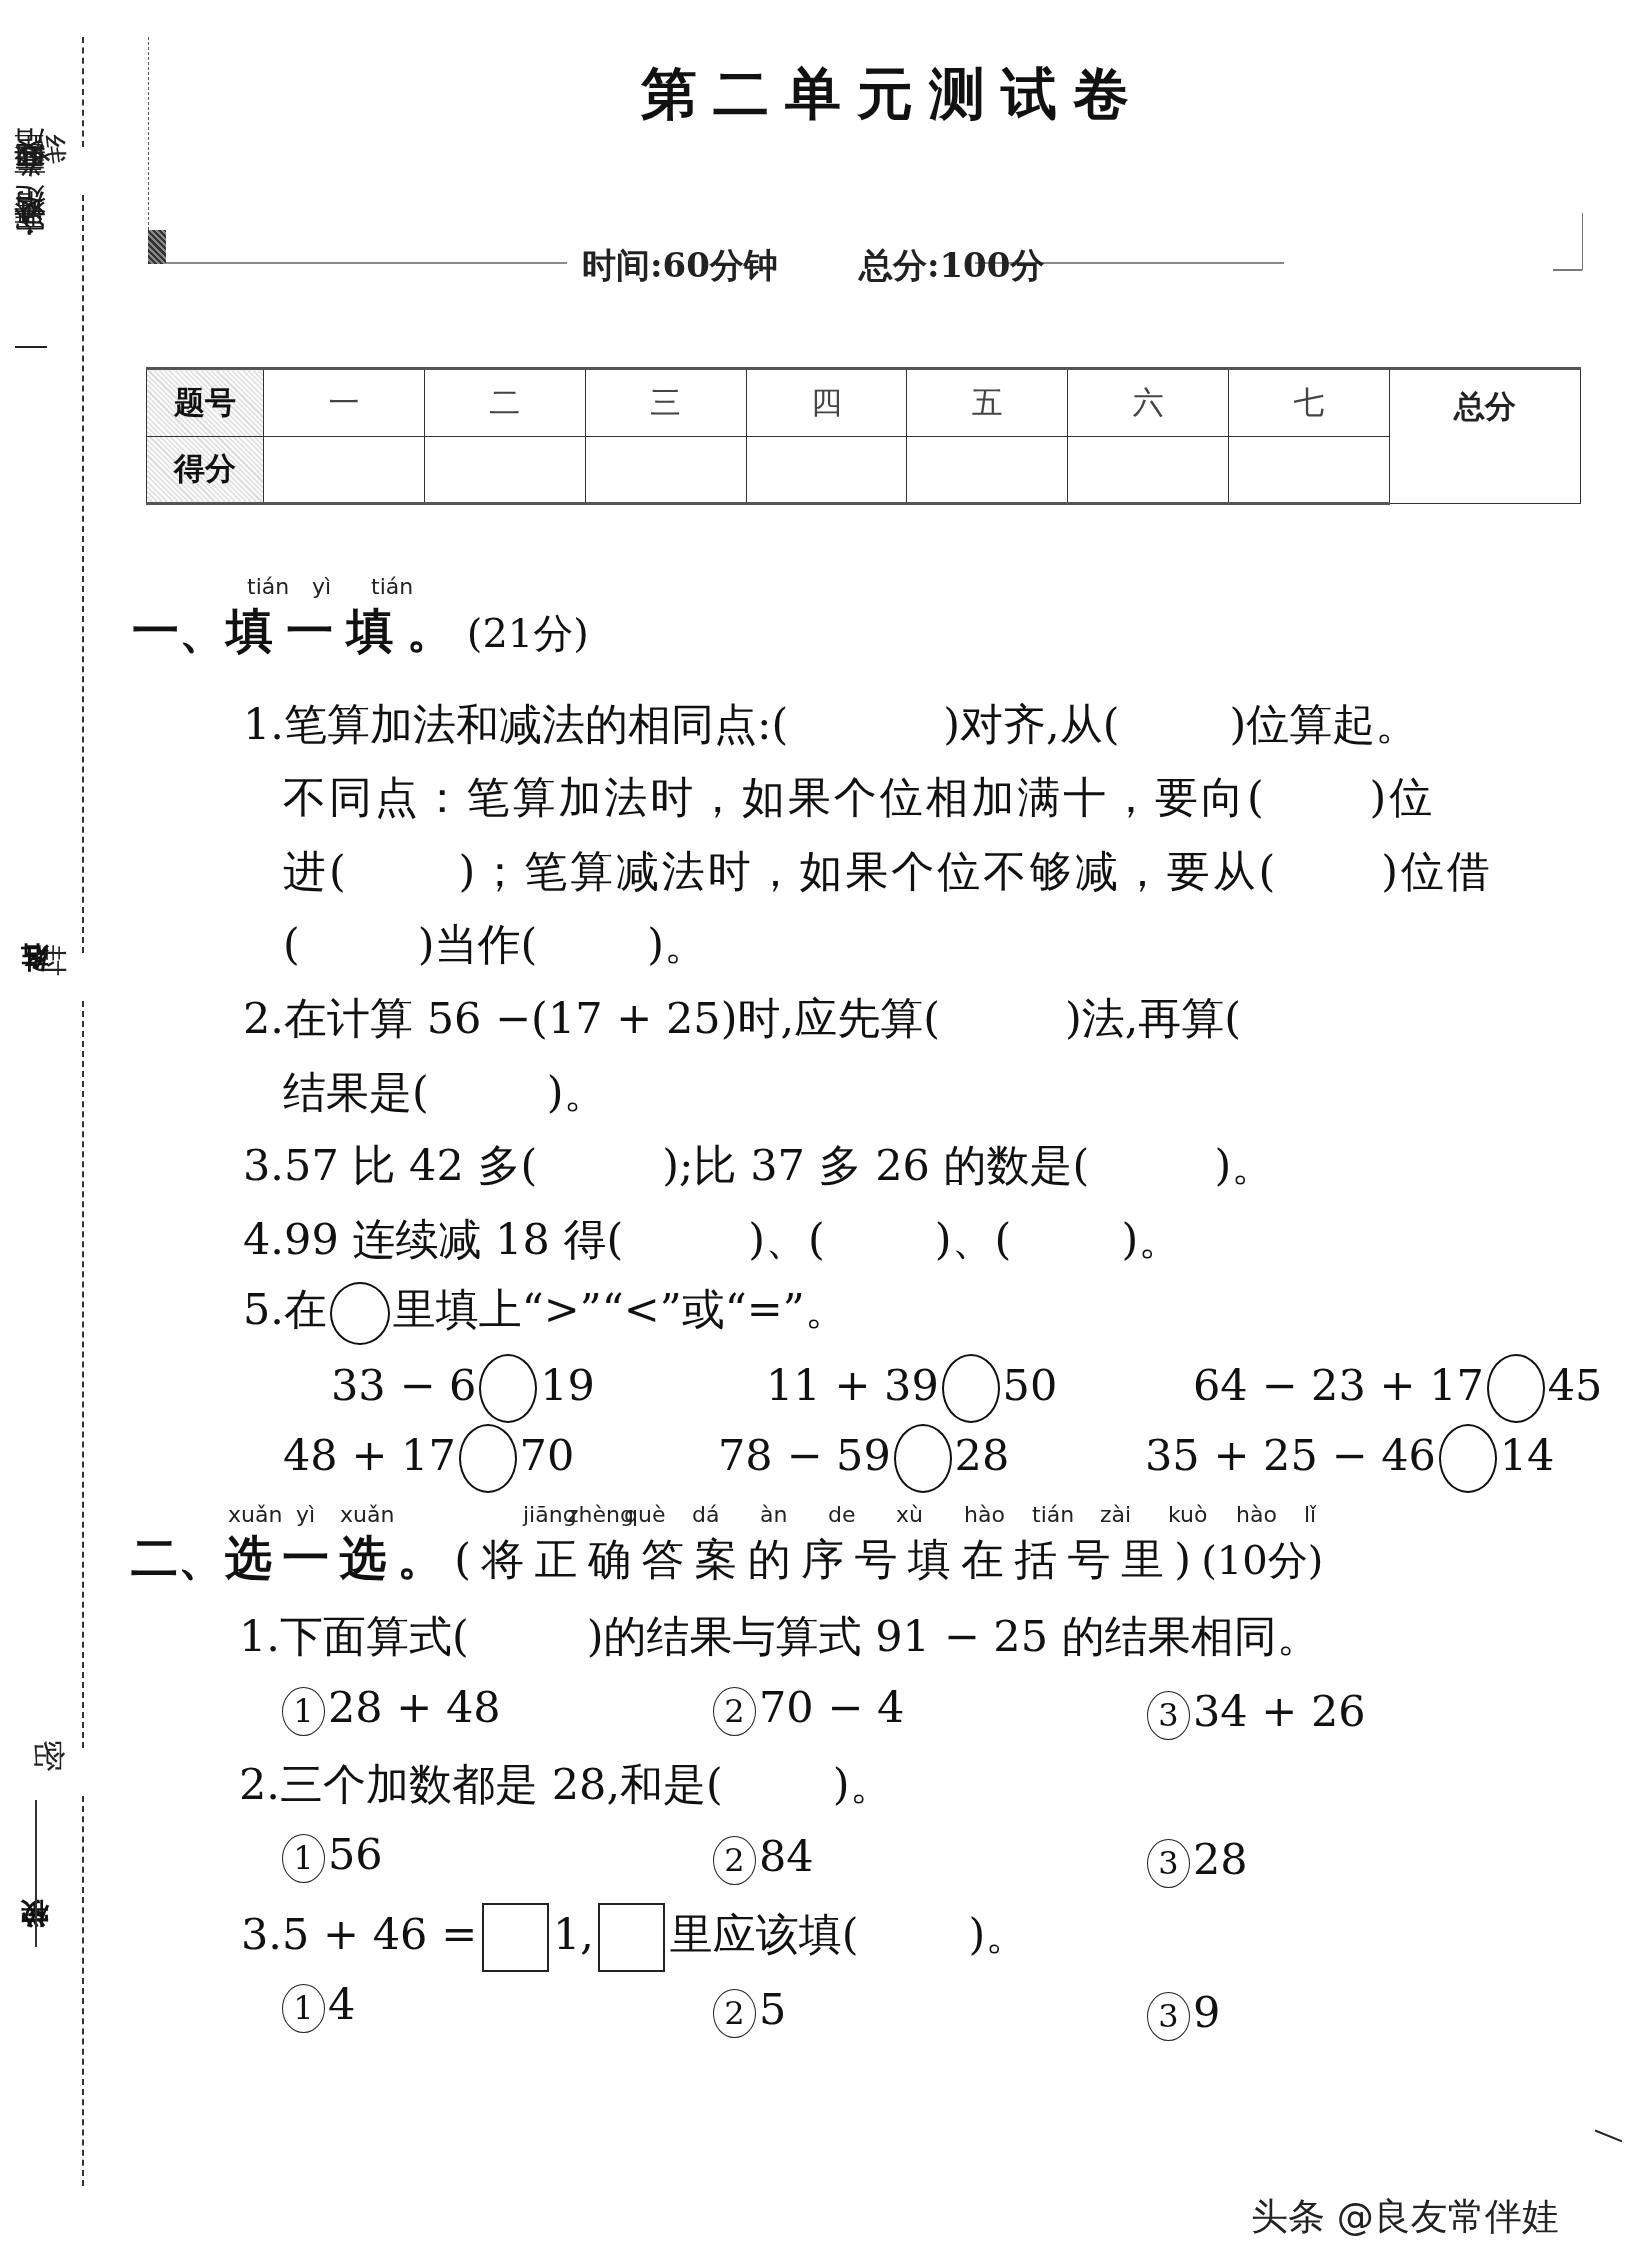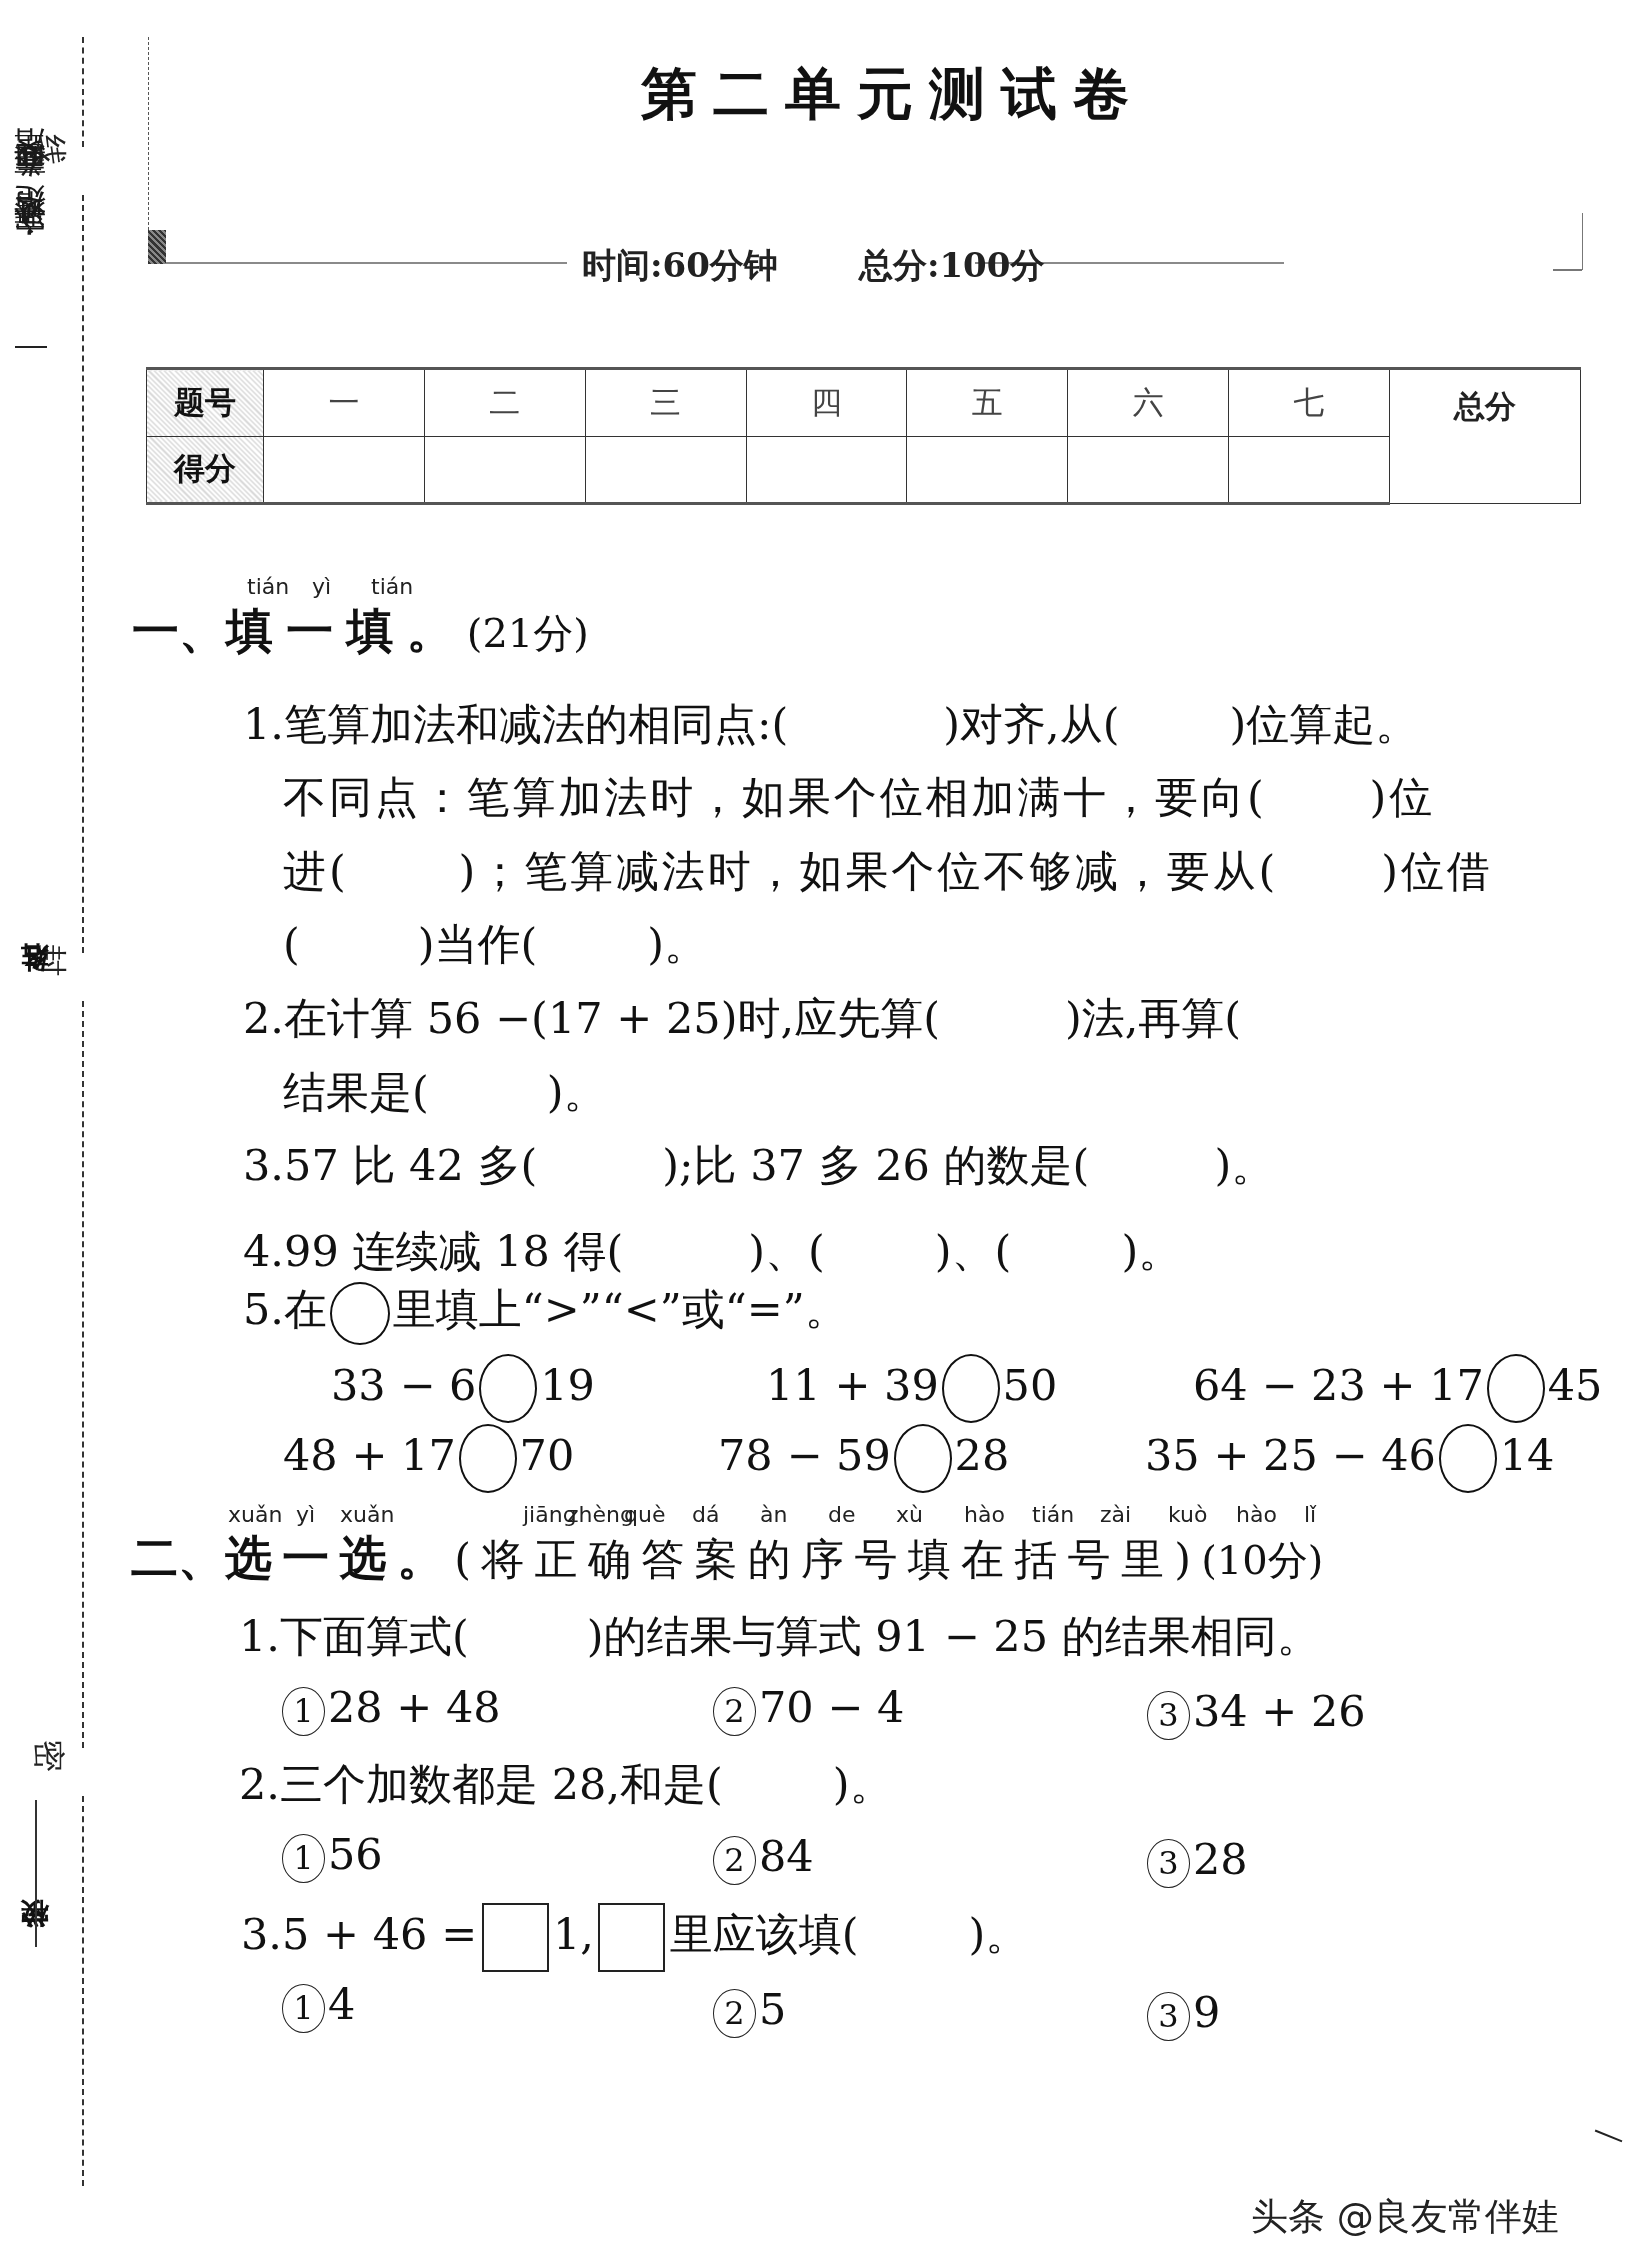--- a/index.html
+++ b/index.html
@@ -189,21 +189,21 @@
   
 </div>
 <div class="q" style="left:283px;top:1064px;">
   <span>结果是(</span><span class="blank" style="width:118px"></span><span>)。</span>
 </div>
 
 <div class="q" style="left:243px;top:1137px;">
   <span>3.57 比 42 多(</span><span class="blank" style="width:125px"></span><span>);比 37 多 26 的数是(</span><span class="blank" style="width:125px"></span><span>)。</span>
 </div>
 
-<div class="q" style="left:243px;top:1211px;margin-top:12px;">
+<div class="q" style="left:243px;top:1211px;">
   <span>4.99 连续减 18 得(</span><span class="blank" style="width:125px"></span><span>)、(</span><span class="blank" style="width:110px"></span><span>)、(</span><span class="blank" style="width:110px"></span><span>)。</span>
 </div>
 
 <div class="q" style="left:243px;top:1281px;">
   <span>5.在</span><span class="circ small"></span><span>里填上“&gt;”“&lt;”或“=”。</span>
 </div>
 
 <div class="cmp-row" style="left:0;top:1354px;width:1631px;height:74px;margin-left:48px;">
   <div class="cmp" style="left:283px;"><span>33 − 6</span><span class="circ"></span><span>19</span></div>
   <div class="cmp" style="left:718px;"><span>11 + 39</span><span class="circ"></span><span>50</span></div>

